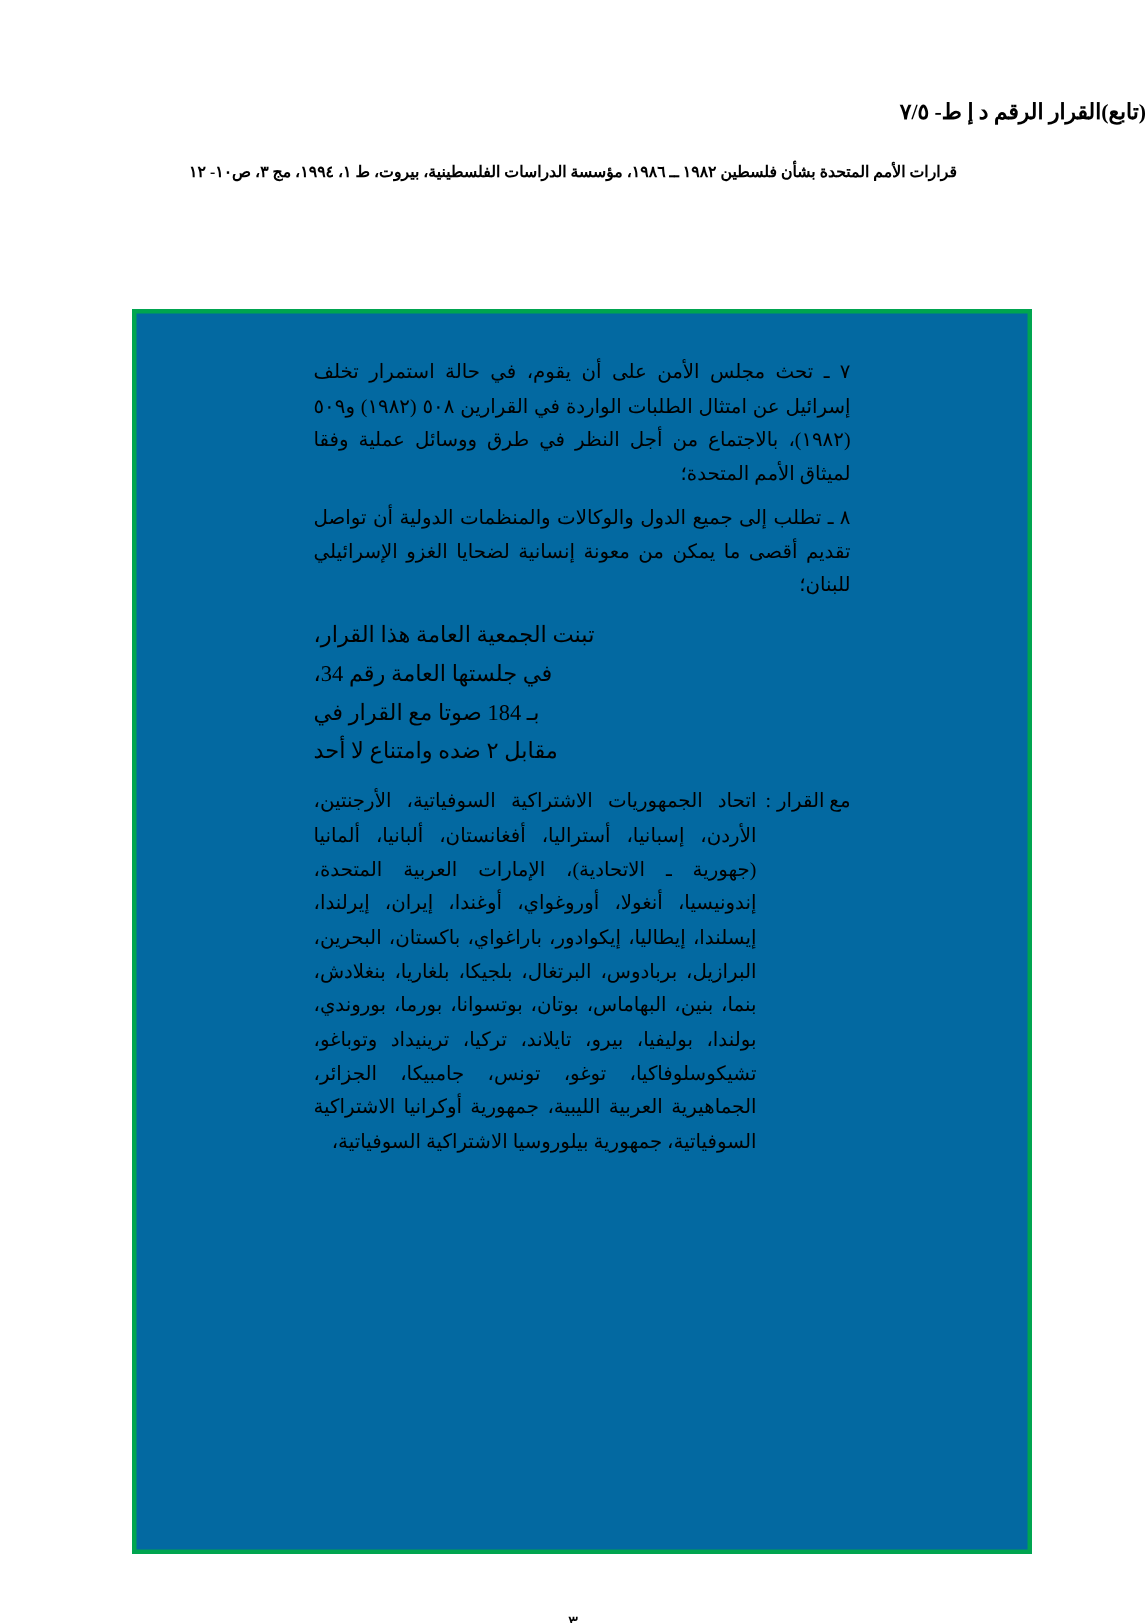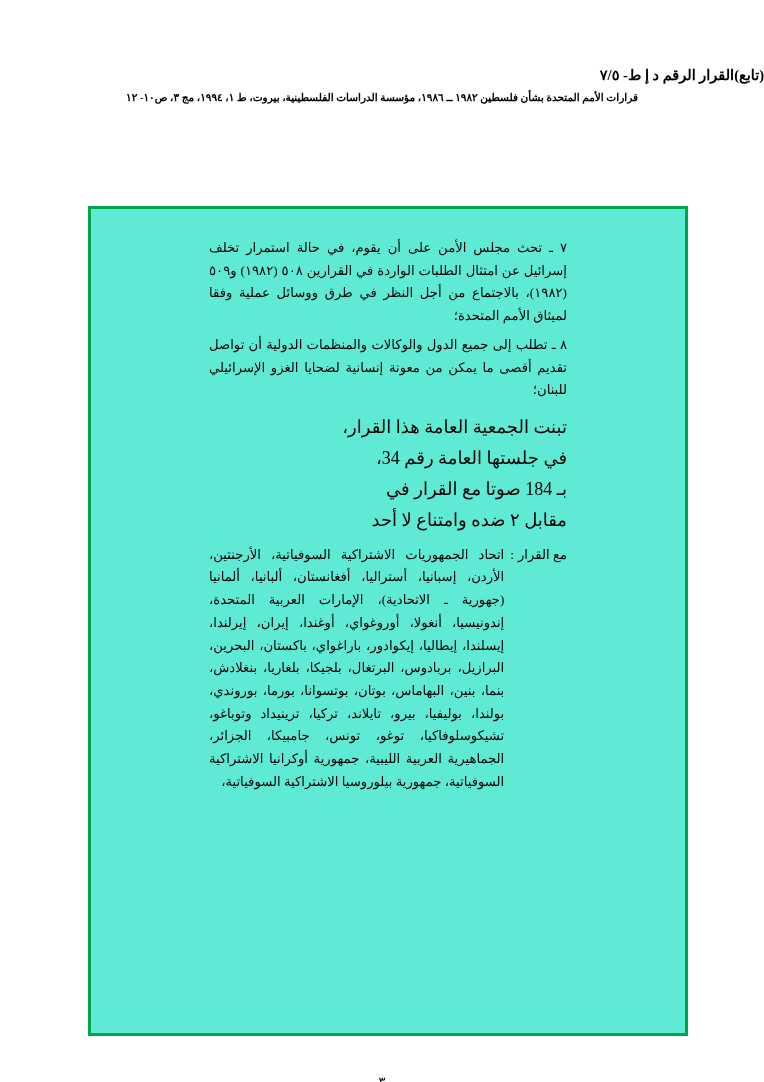--- a/index.html
+++ b/index.html
@@ -30,54 +30,54 @@
     font-weight: bold;
     letter-spacing: 0px;
     direction: rtl;
     line-height: 1.3;
     text-align: right;
   }
   .doc-subtitle {
     font-size: 10.5px;
     font-weight: bold;
     direction: rtl;
-    margin-top: 6px;
+    margin-top: 24px;
     line-height: 1.3;
   }
   .green-frame {
     position: absolute;
     top: 140px;
     left: 88px;
     width: 600px;
     height: 830px;
     border: 3px solid #00a550;
     box-sizing: border-box;
-    background: #5eead4;
+    background: #0369a1;
   }
   .content {
     position: absolute;
     top: 28px;
     right: 118px;
     left: 118px;
     direction: rtl;
     text-align: justify;
     text-justify: inter-word;
   }
   .para {
     font-size: 13.2px;
     line-height: 1.72;
     margin: 0 0 6px 0;
     text-align: justify;
   }
   .para:last-child { margin-bottom: 0; }
   .block-plain {
-    font-size: 18px;
+    font-size: 15px;
     line-height: 1.72;
     margin: 10px 0 0 0;
-    text-align: right;
+    text-align: left;
   }
   .block-plain div { white-space: nowrap; }
   .vote-list-wrap {
     display: flex;
     flex-direction: row;
     margin-top: 8px;
     font-size: 13.2px;
     line-height: 1.72;
   }
   .vote-label {

